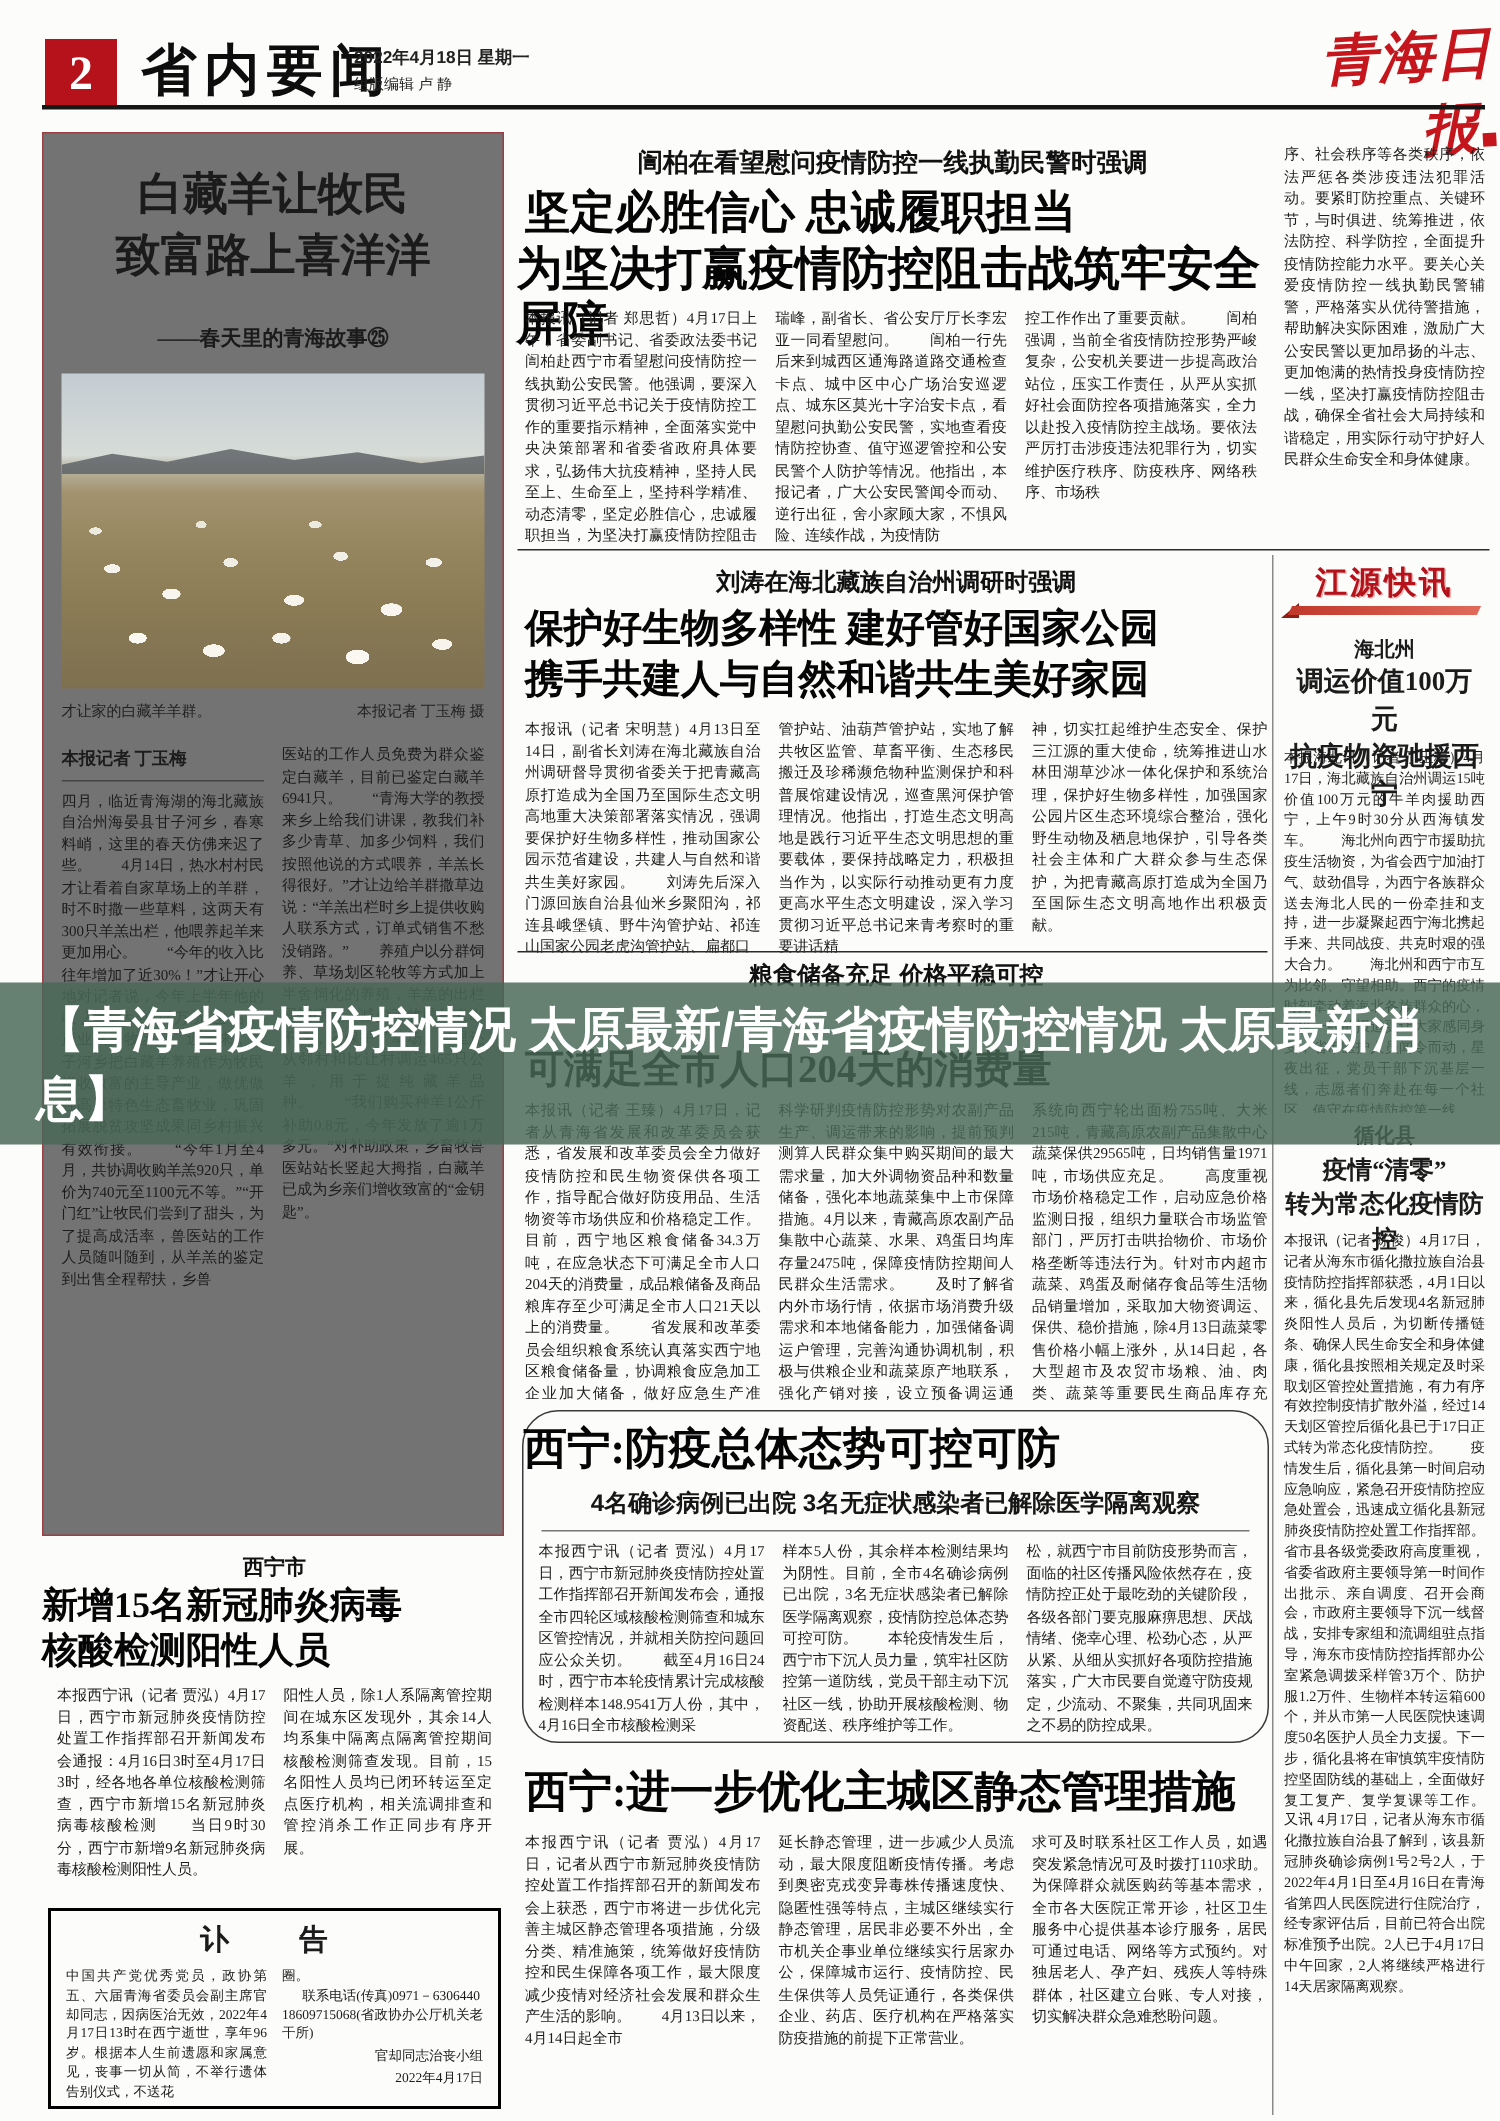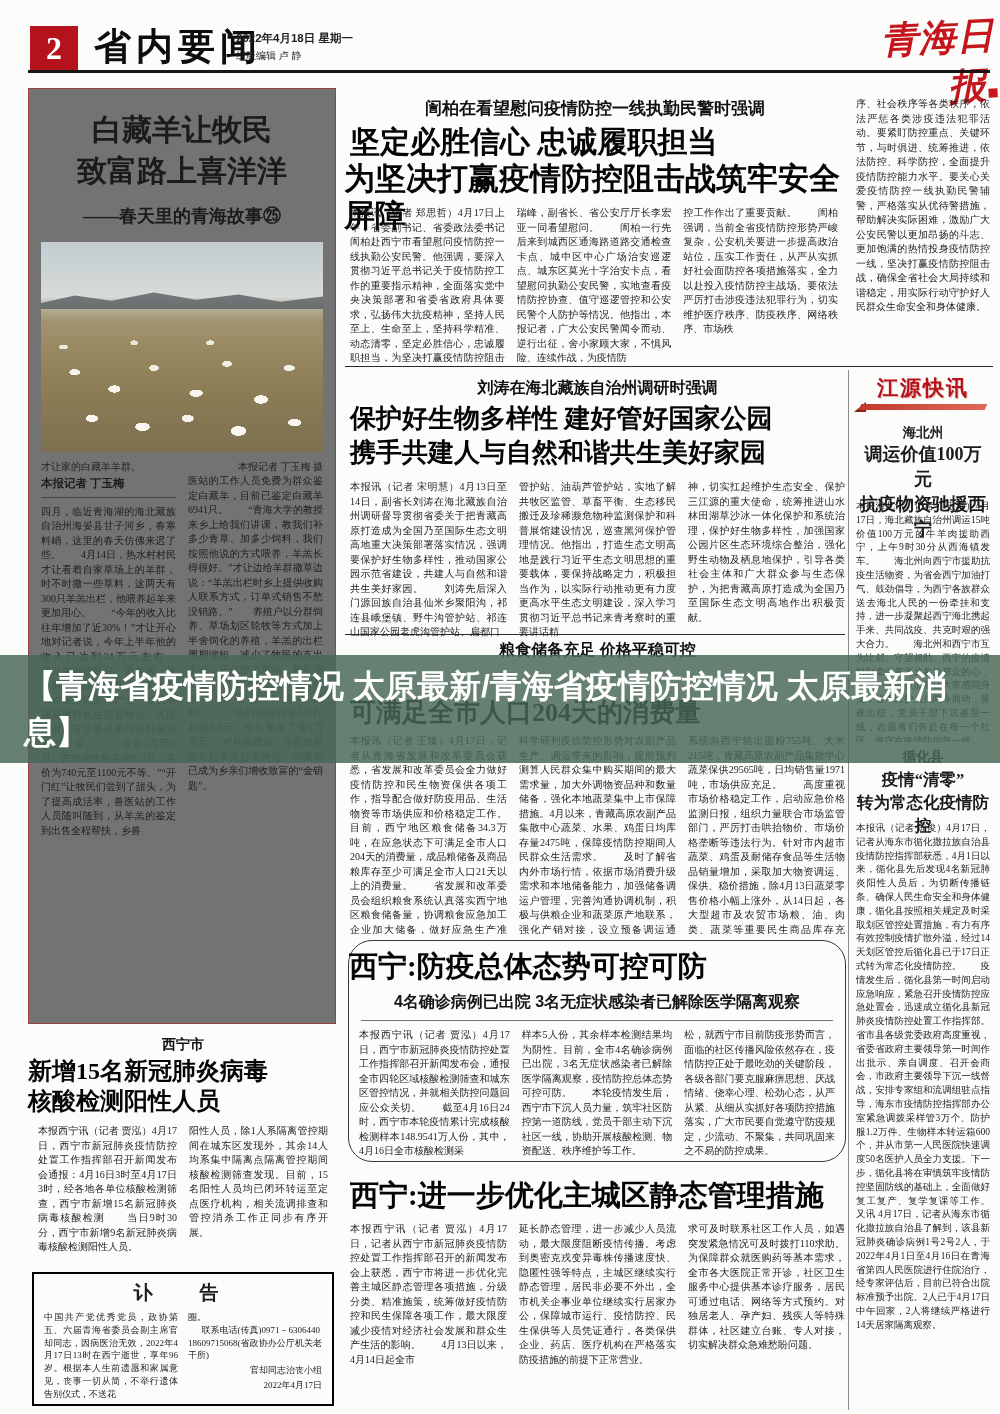--- a/index.html
+++ b/index.html
@@ -23,21 +23,21 @@
   .kicker{font-family:"Liberation Sans",sans-serif;font-weight:bold;text-align:center;color:#111;}
   .headline{font-family:"Liberation Serif",serif;font-weight:bold;text-align:left;color:#050505;}
   .body-txt{font-family:"Liberation Serif",serif;font-size:10px;line-height:14.5px;
             text-align:justify;color:#1c1c1c;overflow:hidden;}
   .colrow{display:flex;gap:12px;}
   .colrow>div{flex:1;height:100%;overflow:hidden;}
   .rule-h{background:#2a2a2a;height:1px;}
   
   .feature-box{left:28px;top:88px;width:308px;height:936px;border:1.5px solid #9b3e46;background:#737373;box-sizing:border-box;padding:14px 12px;}
   .feature-box h1{margin:6px 0 0;font-size:30px;line-height:41px;text-align:center;font-weight:bold;}
-  .feature-sub{margin-top:13px;text-align:center;font-size:18px;font-weight:bold;font-family:"Liberation Serif",serif;}
+  .feature-sub{margin-top:26px;text-align:center;font-size:14px;font-weight:bold;font-family:"Liberation Serif",serif;}
   .photo{margin:14px auto 0;width:282px;height:210px;position:relative;overflow:hidden;
          background:linear-gradient(to bottom,#c3ccd2 0%,#d7dcd8 26%,#b9b4a0 30%,#a2926e 38%,#96865f 55%,#8a7b55 75%,#7d7050 100%);}
   .photo .mtn{position:absolute;left:0;top:22%;width:100%;height:10%;
               background:#5f6468;clip-path:polygon(0 70%,12% 35%,25% 60%,40% 20%,55% 55%,70% 30%,85% 65%,100% 40%,100% 100%,0 100%);opacity:.85;}
   .photo .flock{position:absolute;inset:0;
      background-image:
       radial-gradient(9px 5px at 12% 62%,#f4f2ea 60%,transparent 61%),
       radial-gradient(10px 6px at 26% 70%,#f7f5ee 60%,transparent 61%),
       radial-gradient(8px 5px at 40% 60%,#efede4 60%,transparent 61%),
       radial-gradient(11px 6px at 55% 72%,#f6f4ec 60%,transparent 61%),
@@ -46,21 +46,21 @@
       radial-gradient(9px 5px at 88% 60%,#f2f0e8 60%,transparent 61%),
       radial-gradient(10px 6px at 18% 84%,#faf8f1 60%,transparent 61%),
       radial-gradient(12px 7px at 36% 88%,#f8f6ef 60%,transparent 61%),
       radial-gradient(10px 6px at 52% 84%,#f5f3eb 60%,transparent 61%),
       radial-gradient(13px 8px at 70% 90%,#faf8f1 60%,transparent 61%),
       radial-gradient(11px 6px at 90% 86%,#f6f4ec 60%,transparent 61%),
       radial-gradient(7px 4px at 8% 50%,#eceade 60%,transparent 61%),
       radial-gradient(7px 4px at 60% 48%,#eceade 60%,transparent 61%),
       radial-gradient(6px 4px at 33% 48%,#e9e7da 60%,transparent 61%);}
   .caption-row{display:flex;justify-content:space-between;margin-top:8px;font-size:10px;color:#222;}
-  .feature-body{margin-top:0;height:506px;}
+  .feature-body{margin-top:16px;height:506px;}
   .byline-blk{font-size:11.5px;font-weight:bold;padding:2px 0 6px;border-bottom:1px solid #444;margin-bottom:7px;}
   
   .c-kicker17{font-size:17px;}
   .h30{font-size:30px;line-height:36px;}
   .h31{font-size:31px;line-height:37px;}
   .h27{font-size:26px;line-height:33px;}
   .h26{font-size:26px;line-height:30px;}
   .h29{font-size:29px;line-height:34px;}
   .box-control{border:1px solid #3a3a3a;box-sizing:border-box;}
   .subhead{font-family:"Liberation Sans",sans-serif;font-weight:bold;font-size:16px;text-align:center;color:#161616;}

